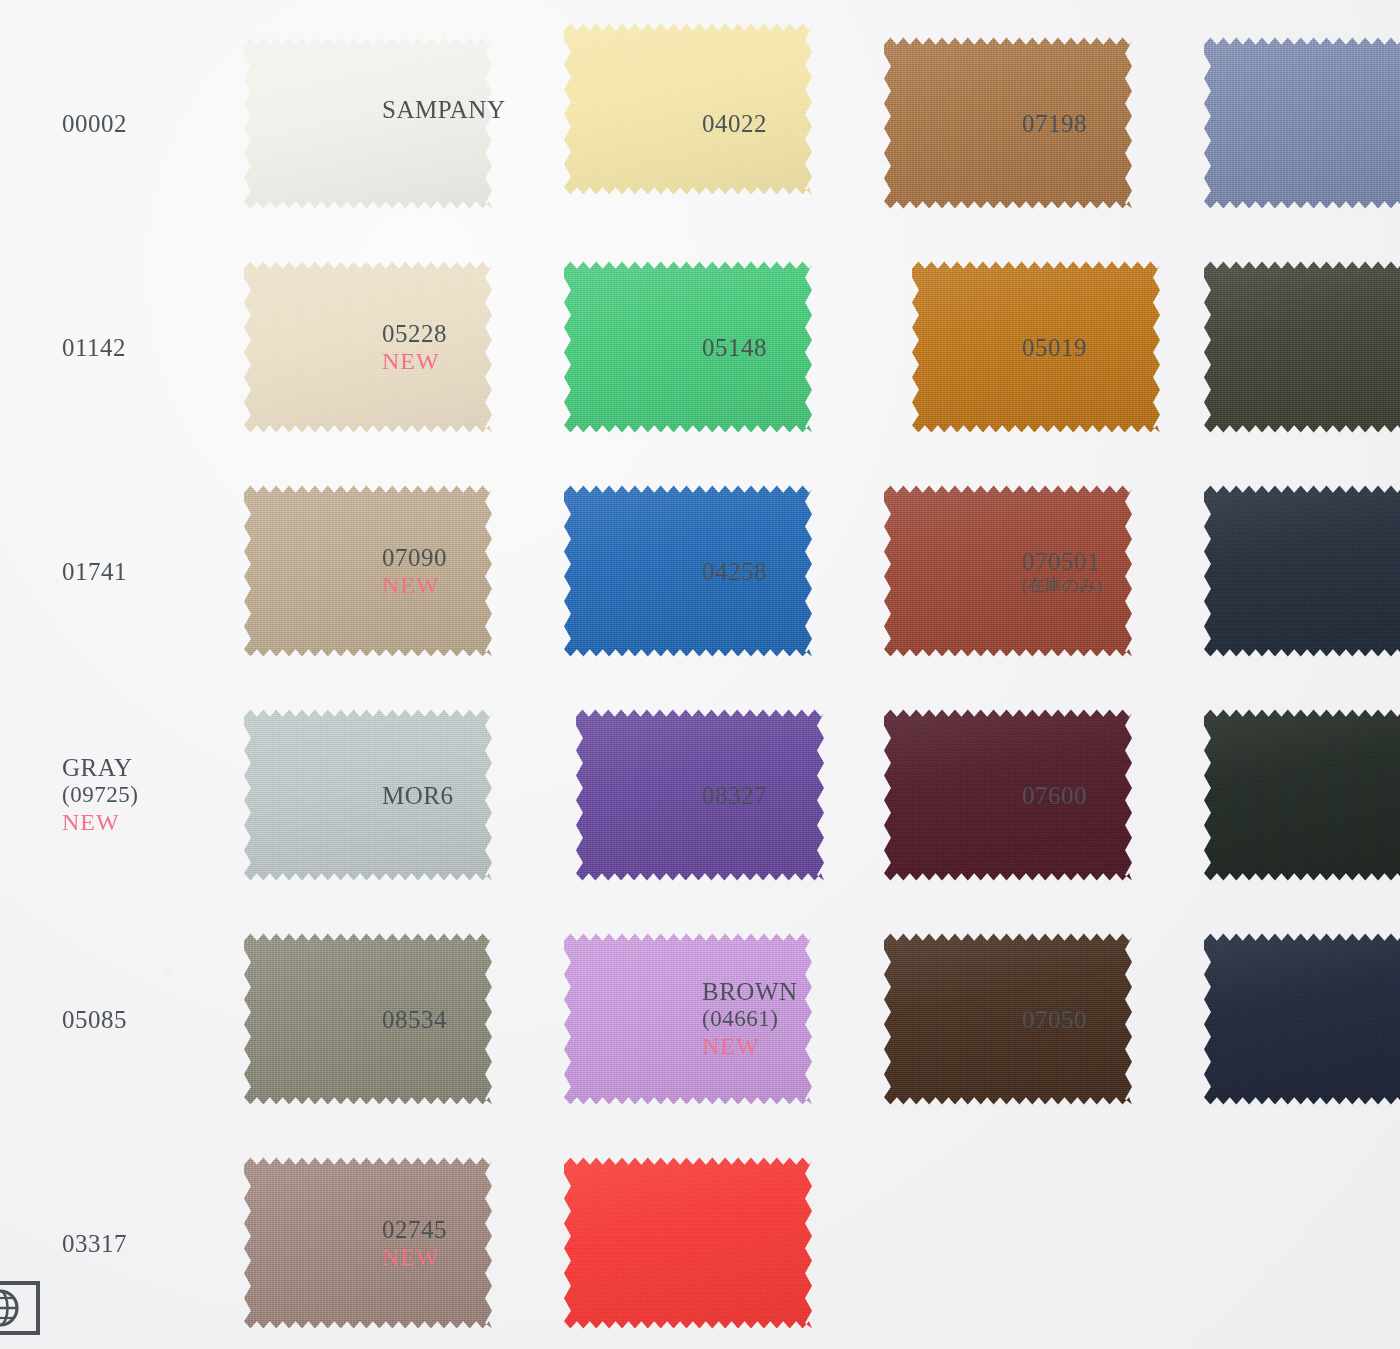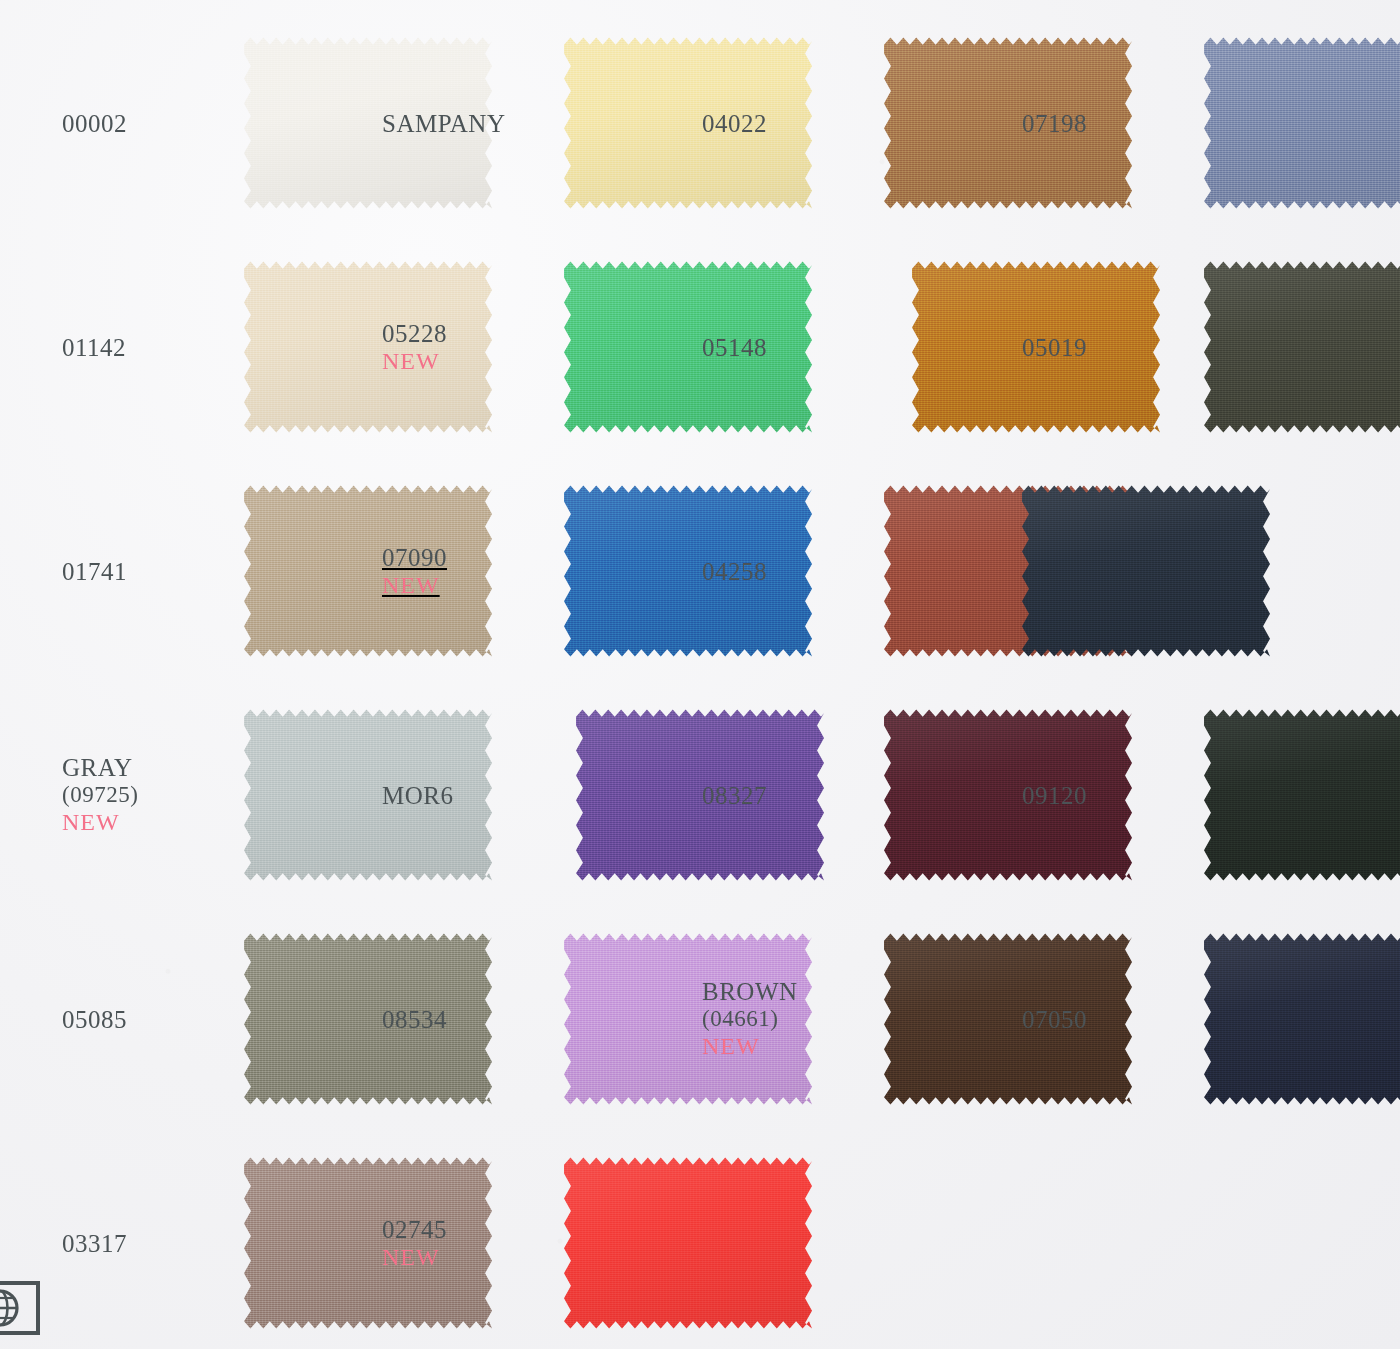--- a/index.html
+++ b/index.html
@@ -161,21 +161,21 @@
   <div class="grid" id="grid">
       <div class="cell" style="left: 62px; top: 34px; width: 420px; height: 178px;">
         <div class="label">
           <span class="code">00002</span>
         </div>
         <div class="swatch" style="background: rgb(243, 241, 236); width: 248px; height: 178px;">
           <div class="weave"></div>
           <div class="sheen"></div>
         </div>
       </div>
-      <div class="cell" style="left: 382px; top: 34px; width: 420px; height: 178px;">
+      <div class="cell" style="left: 382px; top: 20px; width: 420px; height: 178px;">
         <div class="label">
           <span class="code">SAMPANY</span>
         </div>
         <div class="swatch" style="background: rgb(245, 231, 172); width: 248px; height: 178px;">
           <div class="weave"></div>
           <div class="sheen"></div>
         </div>
       </div>
       <div class="cell" style="left: 702px; top: 34px; width: 420px; height: 178px;">
         <div class="label">
@@ -234,40 +234,44 @@
       </div>
       <div class="cell" style="left: 62px; top: 482px; width: 420px; height: 178px;">
         <div class="label">
           <span class="code">01741</span>
         </div>
         <div class="swatch" style="background: rgb(191, 173, 148); width: 248px; height: 178px;">
           <div class="weave"></div>
           <div class="sheen"></div>
         </div>
       </div>
-      <div class="cell" style="left: 382px; top: 482px; width: 420px; height: 178px; text-decoration: underline;">
+      <div class="cell" style="left: 382px; top: 482px; width: 420px; height: 178px;">
         <div class="label">
           <span class="code">07090</span>
           <span class="new">NEW</span>
         </div>
         <div class="swatch" style="background: rgb(42, 108, 181); width: 248px; height: 178px;">
           <div class="weave"></div>
           <div class="sheen"></div>
         </div>
       </div>
       <div class="cell" style="left: 702px; top: 482px; width: 420px; height: 178px;">
         <div class="label">
           <span class="code">04258</span>
         </div>
         <div class="swatch" style="background: rgb(155, 75, 59); width: 248px; height: 178px;">
           <div class="weave"></div>
           <div class="sheen"></div>
         </div>
       </div>
       <div class="cell" style="left: 1022px; top: 482px; width: 420px; height: 178px;">
+        <div class="label">
+          <span class="code">070501</span>
+          <span class="jp">(在庫のみ)</span>
+        </div>
         <div class="swatch" style="background: rgb(38, 48, 61); width: 248px; height: 178px;">
           <div class="weave"></div>
           <div class="sheen"></div>
         </div>
       </div>
       <div class="cell" style="left: 62px; top: 706px; width: 420px; height: 178px;">
         <div class="label">
           <span class="code">GRAY</span>
           <span class="sub">(09725)</span>
           <span class="new">NEW</span>
@@ -290,21 +294,21 @@
         <div class="label">
           <span class="code">08327</span>
         </div>
         <div class="swatch" style="background: rgb(82, 32, 44); width: 248px; height: 178px;">
           <div class="weave"></div>
           <div class="sheen"></div>
         </div>
       </div>
       <div class="cell" style="left: 1022px; top: 706px; width: 420px; height: 178px;">
         <div class="label">
-          <span class="code">09120</span>
+          <span class="code">07600</span>
         </div>
         <div class="swatch" style="background: rgb(35, 43, 37); width: 248px; height: 178px;">
           <div class="weave"></div>
           <div class="sheen"></div>
         </div>
       </div>
       <div class="cell" style="left: 62px; top: 930px; width: 420px; height: 178px;">
         <div class="label">
           <span class="code">05085</span>
         </div>

